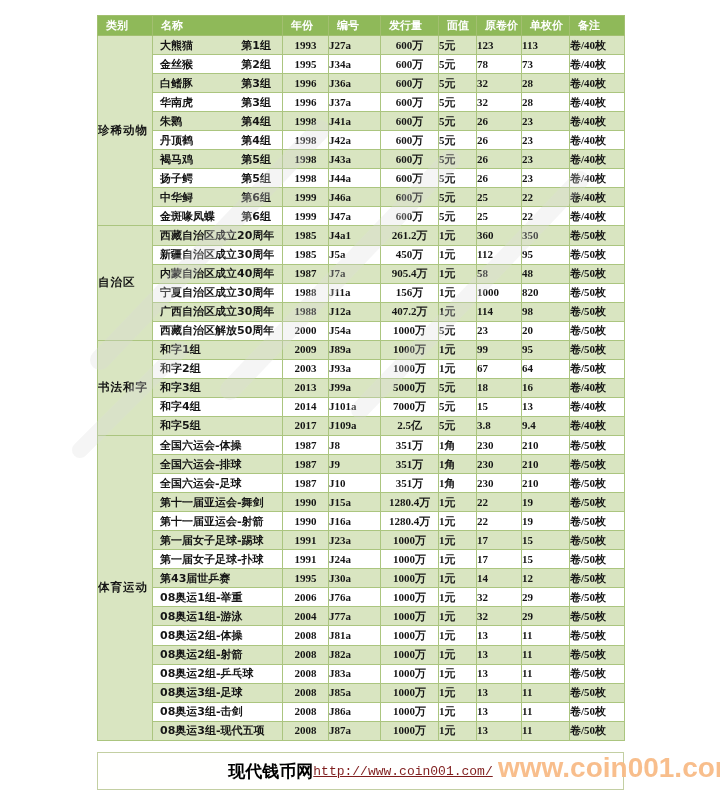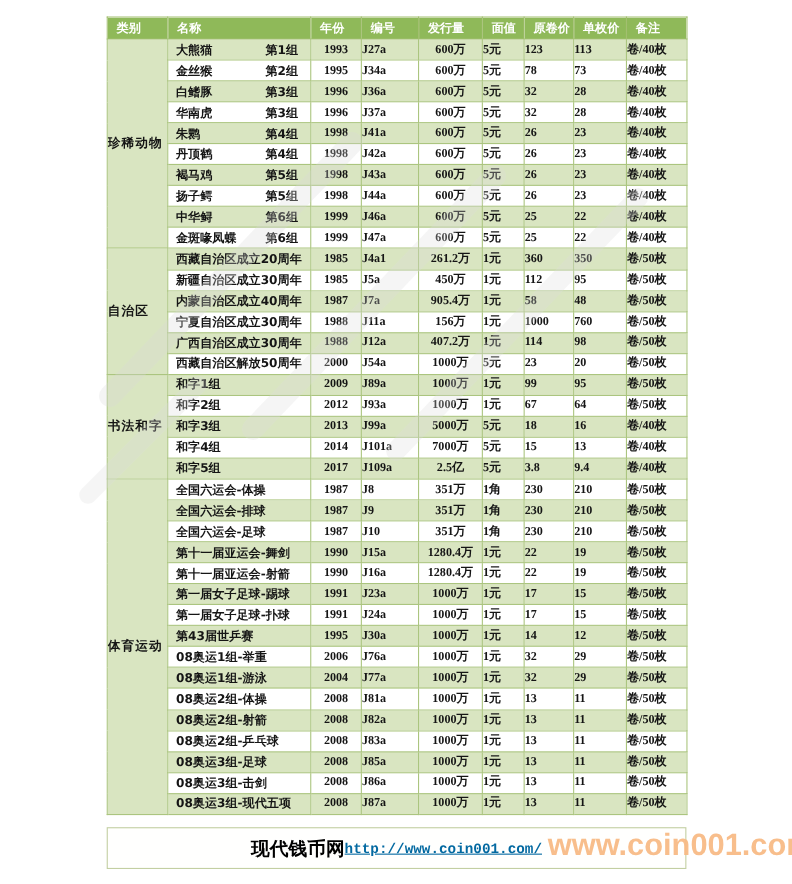--- a/index.html
+++ b/index.html
@@ -37,21 +37,21 @@
   .red{color:#df2100}
   .green{color:#17a05e}
 
   
   .footer-box{
     position:absolute;left:97px;top:752px;width:525px;height:36px;z-index:2;
     border:1px solid #c3cfa2;background:#fffffe;
     display:flex;align-items:center;justify-content:center;gap:0;
   }
   .site-name{font-size:17px;font-weight:bold;color:#000}
-  .site-url{font-family:"Liberation Mono","DejaVu Sans Mono",monospace;font-size:13px;font-weight:bold;color:#0369a1;text-decoration:underline;cursor:pointer}
+  .site-url{font-family:"Liberation Mono","DejaVu Sans Mono",monospace;font-size:13px;font-weight:normal;color:#7f1d1d;text-decoration:underline;cursor:pointer}
   .orange-wm{
     position:absolute;left:498px;top:752px;z-index:9;pointer-events:none;
     font-family:"Liberation Sans",sans-serif;font-size:28px;font-weight:bold;
     color:#f8bb86;letter-spacing:0;white-space:nowrap;opacity:.95;
   }
 </style>
 </head>
 <body>
 
 <svg class="bg-wm" viewBox="0 0 560 430">
@@ -219,21 +219,21 @@
         <td class="num price red">48</td>
         <td class="num pl6">卷/50枚</td>
       </tr>
       <tr class="even">
         <td class="c-name"><span class="grp"></span><span>宁夏自治区成立30周年</span></td>
         <td class="num ctr">1988</td>
         <td class="num pl8">J11a</td>
         <td class="num ctr">156万</td>
         <td class="num pl6">1元</td>
         <td class="num price red">1000</td>
-        <td class="num price red">760</td>
+        <td class="num price red">820</td>
         <td class="num pl6">卷/50枚</td>
       </tr>
       <tr class="odd">
         <td class="c-name"><span class="grp"></span><span>广西自治区成立30周年</span></td>
         <td class="num ctr">1988</td>
         <td class="num pl8">J12a</td>
         <td class="num ctr">407.2万</td>
         <td class="num pl6">1元</td>
         <td class="num price red">114</td>
         <td class="num price red">98</td>
@@ -255,21 +255,21 @@
         <td class="num ctr">2009</td>
         <td class="num pl8">J89a</td>
         <td class="num ctr">1000万</td>
         <td class="num pl6">1元</td>
         <td class="num price">99</td>
         <td class="num price">95</td>
         <td class="num pl6">卷/50枚</td>
       </tr>
       <tr class="even">
         <td class="c-name"><span class="grp"></span><span>和字2组</span></td>
-        <td class="num ctr">2012</td>
+        <td class="num ctr">2003</td>
         <td class="num pl8">J93a</td>
         <td class="num ctr">1000万</td>
         <td class="num pl6">1元</td>
         <td class="num price">67</td>
         <td class="num price">64</td>
         <td class="num pl6">卷/50枚</td>
       </tr>
       <tr class="odd">
         <td class="c-name"><span class="grp"></span><span>和字3组</span></td>
         <td class="num ctr">2013</td>

